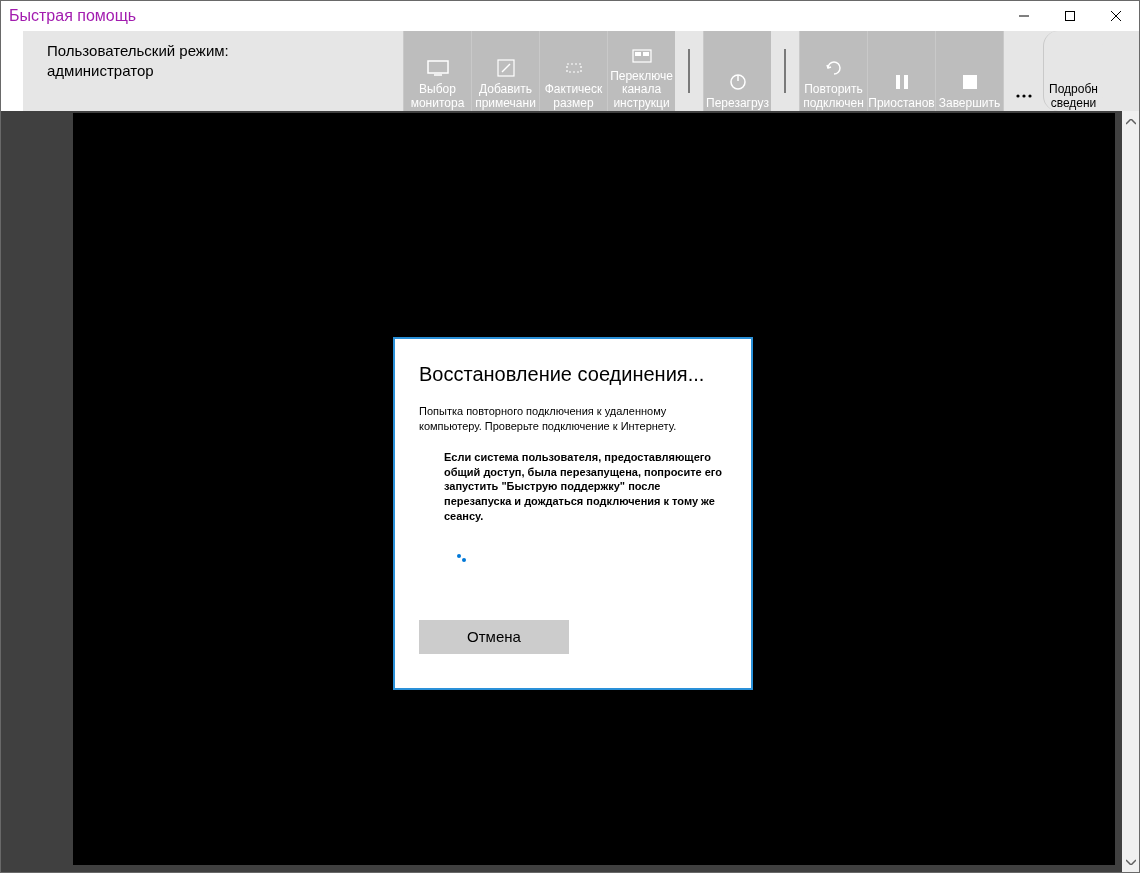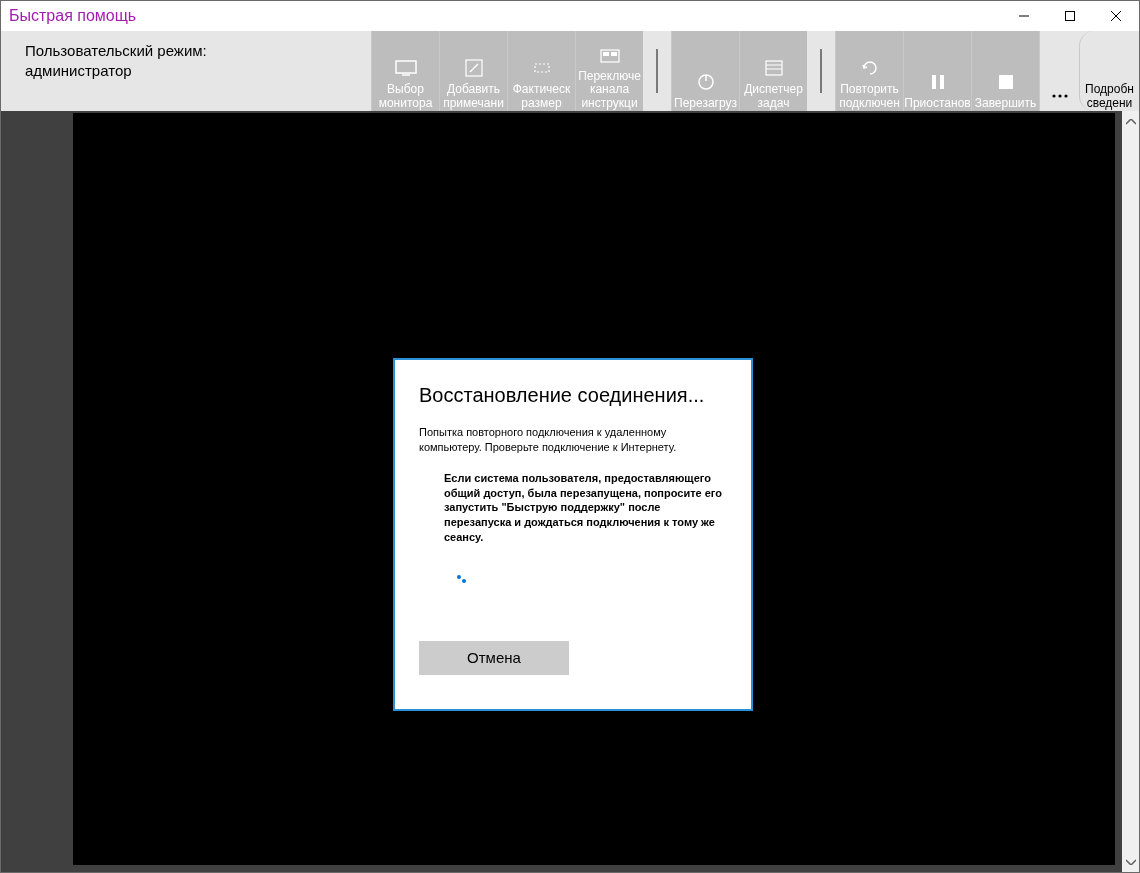--- a/index.html
+++ b/index.html
@@ -5,38 +5,38 @@
   * { box-sizing: border-box; margin: 0; padding: 0; }
   html, body { width: 1140px; height: 873px; font-family: "Segoe UI", Tahoma, sans-serif; overflow: hidden; background:#fff; }
   .window { width: 1140px; height: 873px; display: flex; flex-direction: column; border:1px solid #696969; }
   
   .titlebar { height: 30px; background: #ffffff; display: flex; align-items: center; justify-content: space-between; padding-left: 8px; }
   .titlebar-title { font-size: 16px; color: #a21caf; }
   .titlebar-controls { display: flex; height: 100%; }
   .titlebar-btn { width: 46px; height: 100%; display: flex; align-items: center; justify-content: center; background: #fff; }
   .titlebar-btn svg { display:block; }
   
-  .toolbar-row { height: 80px; background: #e6e6e6; display: flex; align-items:stretch; }
+  .toolbar-row { height: 80px; background: #e6e6e6; display: flex; align-items:stretch;margin-left:22px; }
   .mode-panel { width: 380px; padding: 10px 24px 0 24px; font-size: 15px; color:#000; line-height:1.3; }
   .toolbar { flex:1; display:flex; align-items:stretch; }
   .tool-btn { width: 68px; display:flex; flex-direction:column; align-items:center; justify-content:flex-end; padding-top:12px; font-size:12px; color:#fff; background:#bdbdbd; border-left:1px solid #c9c9c9; text-align:center; overflow:hidden; }
   .tool-btn .ico { width:22px; height:18px; margin-bottom:6px; display:flex; align-items:center; justify-content:center; }
   .tool-btn .lbl { font-size:12px; line-height:1.15; white-space: pre-line; }
   .tool-sep { width: 28px; background:#e6e6e6; position:relative; }
   .tool-sep::after { content:""; position:absolute; left:13px; top:18px; bottom:18px; width:2px; background:#7a7a7a; }
   .tool-btn.more { background:#e6e6e6; color:#000; width:40px; }
   .tool-btn.info { background:#e6e6e6; color:#000; width:60px;border-radius:15px; }
   
   .client { flex:1; display:flex; background:#404040; position:relative; }
   .client-inner { flex:1; margin: 0; background:#404040; display:flex; padding: 2px 0 2px 0;}
   .black-stage { background:#000; margin: 0 0 0 72px; width: 1042px; height: 752px; position:relative; }
   .scrollbar-v { width: 17px; background:#f0f0f0; display:flex; flex-direction:column; justify-content:space-between; align-items:center; padding:2px 0; }
   .sb-btn { width:15px; height:17px; display:flex; align-items:center; justify-content:center; color:#555; font-size:10px; }
   
-  .dialog { position:absolute; left: 392px; top:247px; width: 360px; background:#fff; border:2px solid #2a90d8; padding: 24px 24px 34px 24px; }
+  .dialog { position:absolute; left: 392px; top:226px; width: 360px; background:#fff; border:2px solid #2a90d8; padding: 24px 24px 34px 24px; }
   .dialog h1 { font-size:20px; font-weight:400; color:#000; margin-bottom:18px; }
   .dialog p { font-size:11px; color:#000000; line-height:1.35; margin-bottom:16px; }
   .dialog p.bold { font-weight:700;margin-left:25px; }
   .spinner-wrap { height:40px; display:flex; align-items:center; justify-content:flex-start; padding-left:28px; margin:18px 0 38px 0;}
   .spinner { width:20px; height:20px; position:relative; }
   .spinner .dot { position:absolute; width:4px; height:4px; background:#0078d7; border-radius:50%; }
   .spinner .d1 { top:2px; left:10px; }
   .spinner .d2 { top:6px; left:15px; }
   .cancel-btn { width:150px; height:34px; background:#cccccc; border:none; font-size:15px; color:#000; display:flex; align-items:center; justify-content:center; }
 </style>
@@ -124,31 +124,20 @@
       <div class="tool-btn">
         <div class="ico">
           <svg width="18" height="18">
               <circle cx="9" cy="9" r="7" fill="none" stroke="#fff" stroke-width="1.5"></circle>
               <line x1="9" y1="2" x2="9" y2="8" stroke="#fff" stroke-width="1.5"></line>
             </svg>
         </div>
         <div class="lbl">Перезагруз</div>
       </div>
 
-      <div class="tool-btn">
-        <div class="ico">
-          <svg width="18" height="16">
-              <rect x="1" y="1" width="16" height="14" fill="none" stroke="#fff" stroke-width="1.2"></rect>
-              <line x1="1" y1="5" x2="17" y2="5" stroke="#fff" stroke-width="1"></line>
-              <line x1="1" y1="9" x2="17" y2="9" stroke="#fff" stroke-width="1"></line>
-            </svg>
-        </div>
-        <div class="lbl">Диспетчер
-задач</div>
-      </div>
 
       <div class="tool-sep"></div>
 
       <div class="tool-btn">
         <div class="ico">
           <svg width="18" height="18">
               <path d="M3 9 A6 6 0 1 1 9 15" fill="none" stroke="#fff" stroke-width="1.5"></path>
               <polyline points="2,6 3,9 6,8" fill="none" stroke="#fff" stroke-width="1.5"></polyline>
             </svg>
         </div>

